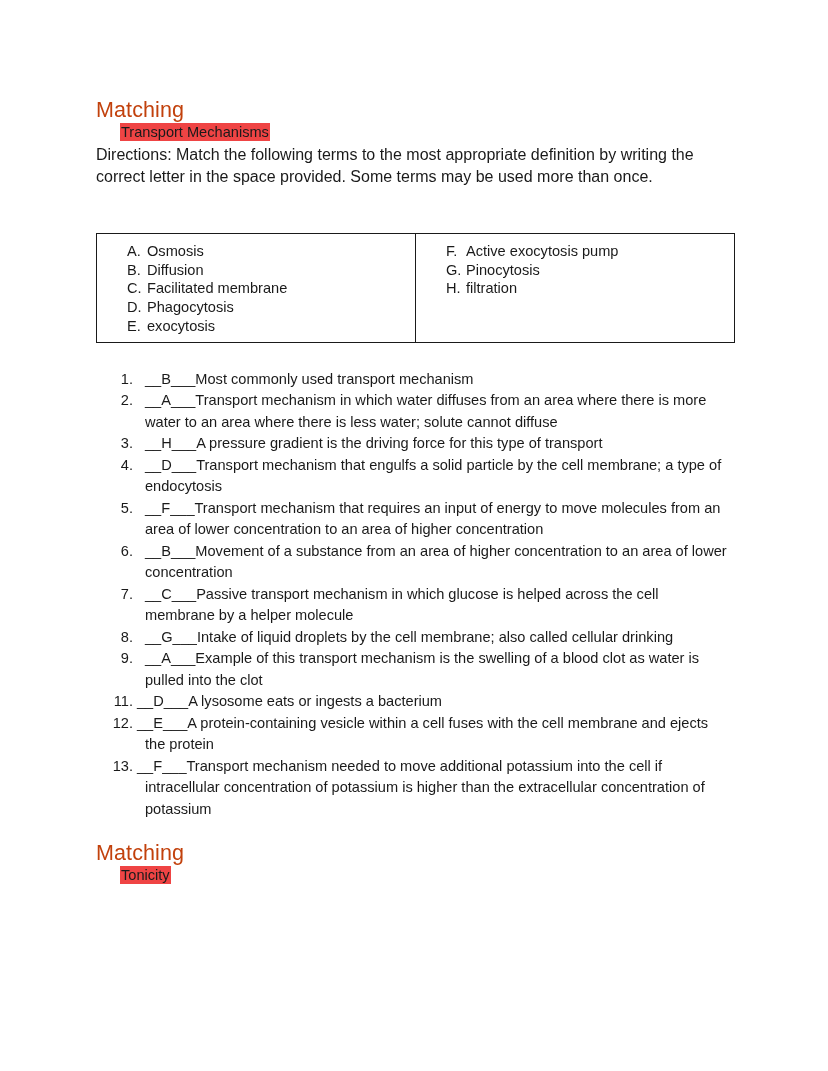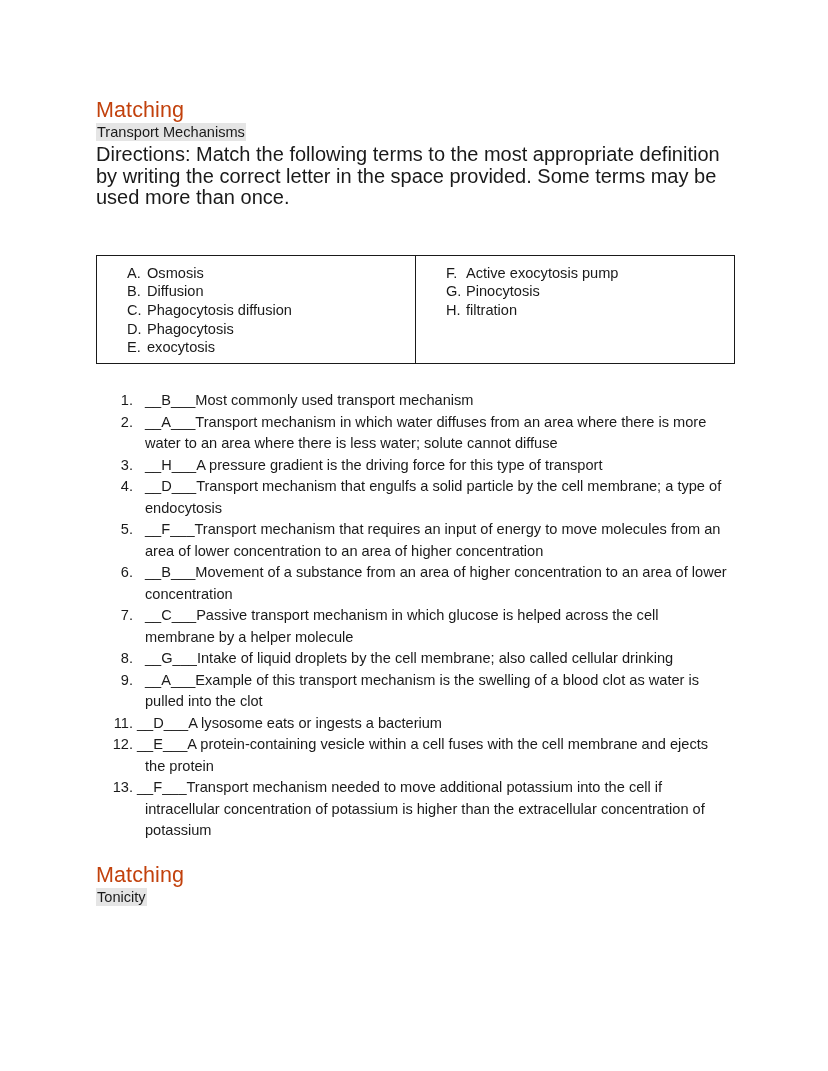--- a/index.html
+++ b/index.html
@@ -25,27 +25,28 @@
     font-weight: 400;
     color: #c2410c;
     letter-spacing: 0.1px;
   }
   h1.first { padding-top: 97px; }
   .topic-line {
     font-size: 14.6px;
     line-height: 18px;
   }
   mark.hl {
-    background: #e5e5e5;
+    background: #ef4444;
     color: #1a1a1a;
     padding: 1px 1px;
+    margin-left: 24px;
   }
   .directions {
     margin-top: 3px;
-    font-size: 20px;
+    font-size: 16px;
     line-height: 21.5px;
   }
   
   table.term-bank {
     margin-top: 46px;
     width: 639px;
     border-collapse: collapse;
   }
   table.term-bank td {
     border: 1.5px solid #1a1a1a;
@@ -89,21 +90,21 @@
     <p class="topic-line"><mark class="hl">Transport Mechanisms</mark></p>
 
     <p class="directions">Directions: Match the following terms to the most appropriate definition by writing the correct letter in the space provided. Some terms may be used more than once.</p>
 
     <table class="term-bank">
       <tbody>
           <tr>
         <td class="bank-left">
           <div class="term-row"><span class="term-letter">A.</span><span>Osmosis</span></div>
           <div class="term-row"><span class="term-letter">B.</span><span>Diffusion</span></div>
-          <div class="term-row"><span class="term-letter">C.</span><span>Phagocytosis diffusion</span></div>
+          <div class="term-row"><span class="term-letter">C.</span><span>Facilitated membrane</span></div>
           <div class="term-row"><span class="term-letter">D.</span><span>Phagocytosis</span></div>
           <div class="term-row"><span class="term-letter">E.</span><span>exocytosis</span></div>
         </td>
         <td>
           <div class="term-row"><span class="term-letter">F.</span><span>Active exocytosis pump</span></div>
           <div class="term-row"><span class="term-letter">G.</span><span>Pinocytosis</span></div>
           <div class="term-row"><span class="term-letter">H.</span><span>filtration</span></div>
         </td>
       </tr>
     </tbody>

